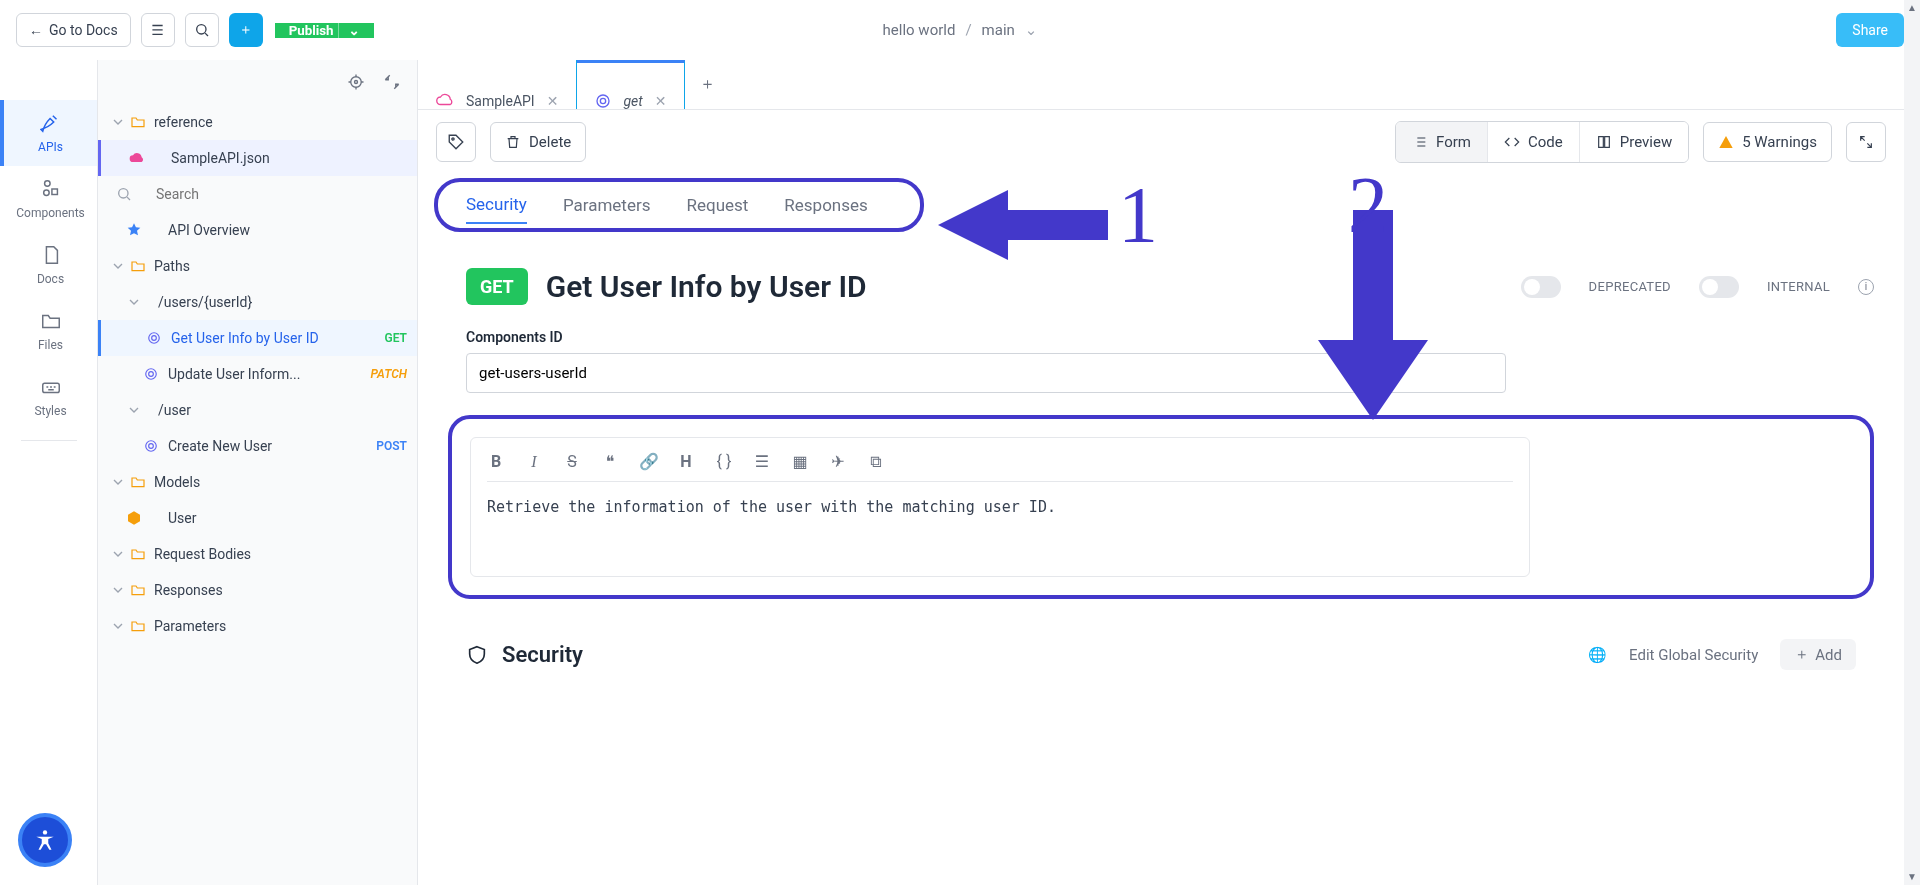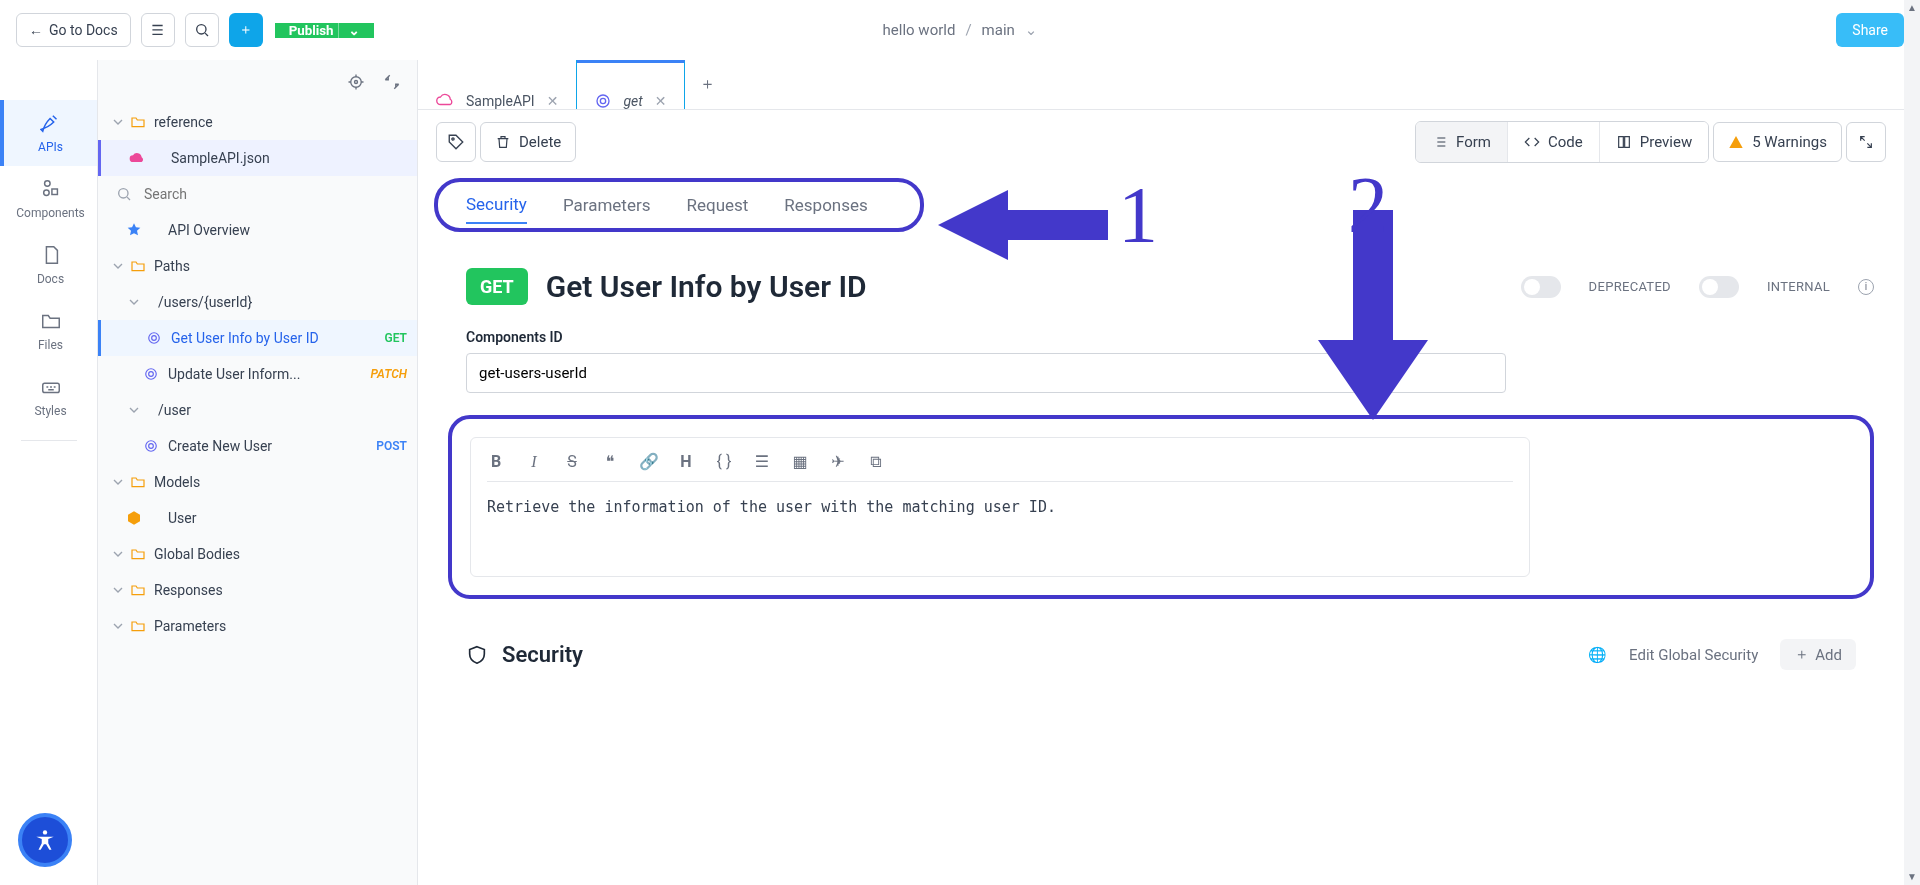--- a/index.html
+++ b/index.html
@@ -38,31 +38,31 @@
   .row.sel-file { background: #eef2ff; border-left: 3px solid #6366f1; }
   .row.sel-op   { background: #eff6ff; border-left: 3px solid #3b82f6; }
   .cloud-ic { color: #ec4899; width: 16px; height: 16px; margin-right: 10px; }
   .star-ic  { color: #3b82f6; width: 16px; height: 16px; margin-right: 10px; }
   .gear-ic  { color: #6366f1; width: 14px; height: 14px; margin-right: 10px; }
   .box-ic   { color: #f59e0b; width: 16px; height: 16px; margin-right: 10px; }
   .method-tag { margin-left: auto; font-size: 12px; font-weight: 600; }
   .m-get { color: #22c55e; }
   .m-patch { color: #f59e0b; font-style: italic; }
   .m-post { color: #3b82f6; }
-  .search-row { display: flex; align-items: flex-start; gap: 12px; padding: 10px 18px; color: #9ca3af; }
+  .search-row { display: flex; align-items: flex-start; gap: 24px; padding: 10px 18px; color: #9ca3af; }
   .search-row input { border: none; background: transparent; outline: none; font-size: 14px; flex: 1; }
 
   
   .main { position: absolute; left: 418px; right: 16px; top: 60px; bottom: 0; overflow: hidden; }
   .tabstrip { height: 50px; display: flex; align-items: stretch; border-bottom: 1px solid #e5e7eb; }
   .tab { display: flex; align-items: flex-end; gap: 12px; padding: 0 18px; border-right: 1px solid #0ea5e9; font-size: 14px; color: #4b5563; cursor: pointer; position: relative; }
   .tab.active { border-top: 3px solid #3b82f6; background: #fff; }
   .tab .close { color: #9ca3af; font-size: 14px; }
   .tab-add { width: 44px; display: flex; align-items: center; justify-content: center; color: #6b7280; cursor: pointer; }
-  .toolbar-row { height: 64px; display: flex; align-items: center; padding: 0 18px; gap: 4px; }
+  .toolbar-row { height: 64px; display: flex; align-items: center; padding: 0 18px; gap: 14px; }
   .tool-btn { border: 1px solid #d1d5db; background: #fff; border-radius: 6px; height: 40px; display: inline-flex; align-items: center; gap: 8px; padding: 0 14px; font-size: 15px; color: #374151; cursor: pointer; }
   .tool-btn.icon-only { width: 40px; padding: 0; justify-content: center; }
   .seg { display: inline-flex; border: 1px solid #d1d5db; border-radius: 6px; overflow: hidden; }
   .seg .seg-btn { height: 40px; display: inline-flex; align-items: center; gap: 8px; padding: 0 16px; font-size: 15px; color: #374151; background: #fff; cursor: pointer; border-right: 1px solid #e5e7eb; }
   .seg .seg-btn:last-child { border-right: none; }
   .seg .seg-btn.active { background: #f3f4f6; }
   .spacer { flex: 1; }
 
   
   .form-tabs { display: flex; gap: 36px; padding: 0 28px; font-size: 17px; color: #6b7280; margin-top: 4px; border: 4px solid #4338ca; border-radius: 26px; width: 490px; margin-left: 16px; height: 54px; align-items: center; position: relative; }
@@ -283,21 +283,21 @@
       <span>User</span>
     </div>
 
     <div class="row indent0">
       <svg class="chev" viewBox="0 0 24 24" fill="none" stroke="currentColor" stroke-width="2">
           <polyline points="6 9 12 15 18 9"></polyline>
         </svg>
       <svg class="folder-ic" viewBox="0 0 24 24" fill="none" stroke="currentColor" stroke-width="1.8">
           <path d="M3 6h6l2 3h10v10H3z"></path>
         </svg>
-      <span>Global Bodies</span>
+      <span>Request Bodies</span>
     </div>
     <div class="row indent0">
       <svg class="chev" viewBox="0 0 24 24" fill="none" stroke="currentColor" stroke-width="2">
           <polyline points="6 9 12 15 18 9"></polyline>
         </svg>
       <svg class="folder-ic" viewBox="0 0 24 24" fill="none" stroke="currentColor" stroke-width="1.8">
           <path d="M3 6h6l2 3h10v10H3z"></path>
         </svg>
       <span>Responses</span>
     </div>

